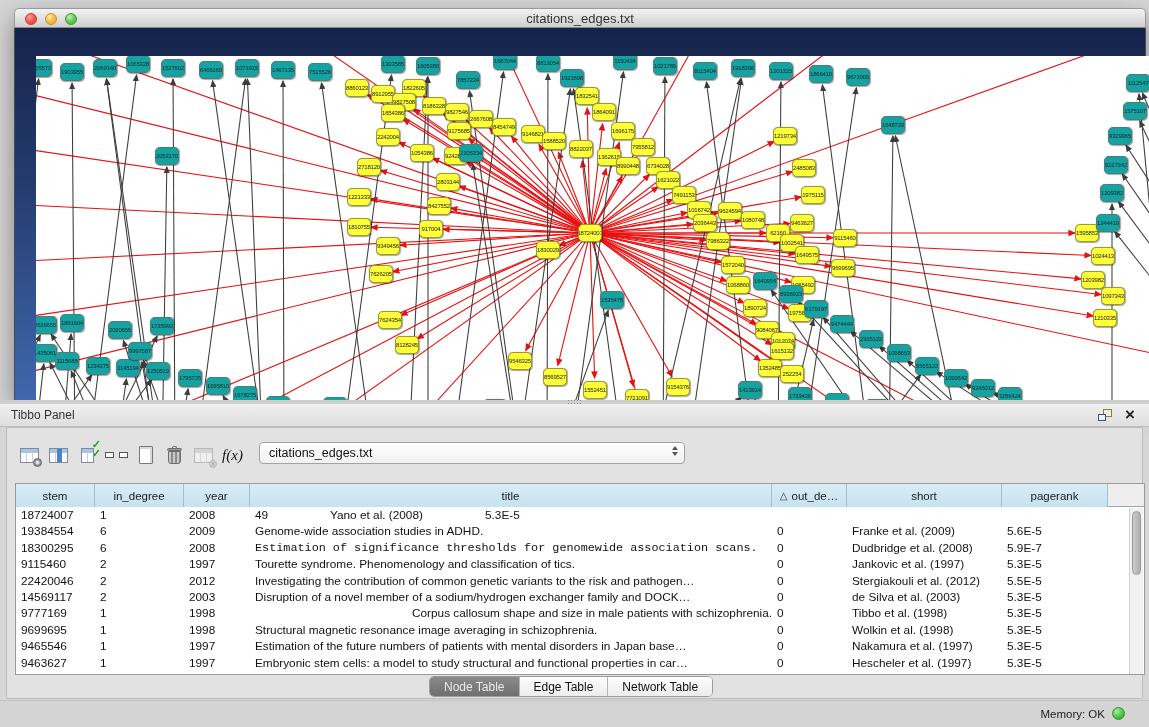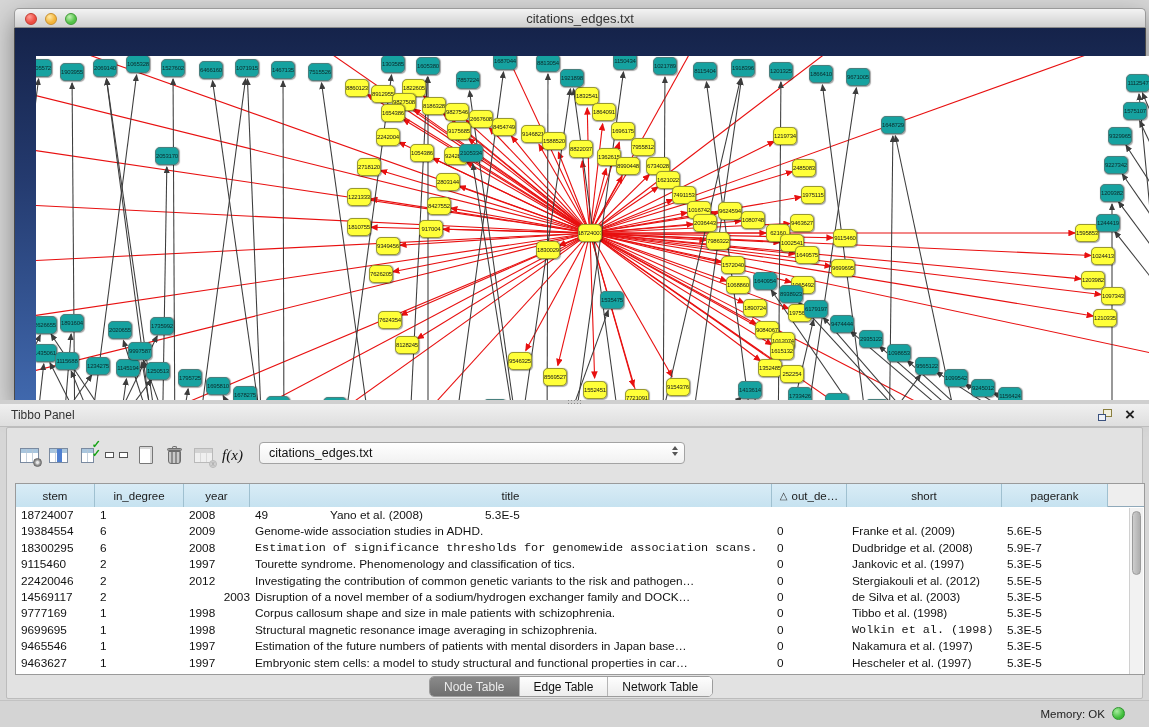--- a/index.html
+++ b/index.html
@@ -605,42 +605,42 @@
           <div class="td" style="width: 89px;">2</div>
           <div class="td" style="width: 66px;">2012</div>
           <div class="td" style="width: 522px;">Investigating the contribution of common genetic variants to the risk and pathogen…</div>
           <div class="td" style="width: 75px;">0</div>
           <div class="td" style="width: 155px;">Stergiakouli et al. (2012)</div>
           <div class="td" style="width: 106px;">5.5E-5</div>
         </div>
         <div class="trow">
           <div class="td" style="width: 79px;">14569117</div>
           <div class="td" style="width: 89px;">2</div>
-          <div class="td" style="width: 66px; text-align: right;">2003</div>
+          <div class="td" style="width: 66px;">2003</div>
           <div class="td" style="width: 522px;">Disruption of a novel member of a sodium/hydrogen exchanger family and DOCK…</div>
           <div class="td" style="width: 75px;">0</div>
           <div class="td" style="width: 155px;">de Silva et al. (2003)</div>
           <div class="td" style="width: 106px;">5.3E-5</div>
         </div>
         <div class="trow">
           <div class="td" style="width: 79px;">9777169</div>
           <div class="td" style="width: 89px;">1</div>
           <div class="td" style="width: 66px;">1998</div>
-          <div class="td" style="width: 522px;">Corpus callosum shape and size in male patients with schizophrenia.</div>
+          <div class="td" style="width: 522px; text-align: right;">Corpus callosum shape and size in male patients with schizophrenia.</div>
           <div class="td" style="width: 75px;">0</div>
           <div class="td" style="width: 155px;">Tibbo et al. (1998)</div>
           <div class="td" style="width: 106px;">5.3E-5</div>
         </div>
         <div class="trow">
           <div class="td" style="width: 79px;">9699695</div>
           <div class="td" style="width: 89px;">1</div>
           <div class="td" style="width: 66px;">1998</div>
           <div class="td" style="width: 522px;">Structural magnetic resonance image averaging in schizophrenia.</div>
           <div class="td" style="width: 75px;">0</div>
-          <div class="td" style="width: 155px; font-family: Liberation Mono, monospace;">Wolkin et al. (1998)</div>
+          <div class="td" style="width: 155px;">Wolkin et al. (1998)</div>
           <div class="td" style="width: 106px;">5.3E-5</div>
         </div>
         <div class="trow">
           <div class="td" style="width: 79px;">9465546</div>
           <div class="td" style="width: 89px;">1</div>
           <div class="td" style="width: 66px;">1997</div>
           <div class="td" style="width: 522px;">Estimation of the future numbers of patients with mental disorders in Japan base…</div>
           <div class="td" style="width: 75px;">0</div>
           <div class="td" style="width: 155px;">Nakamura et al. (1997)</div>
           <div class="td" style="width: 106px;">5.3E-5</div>

